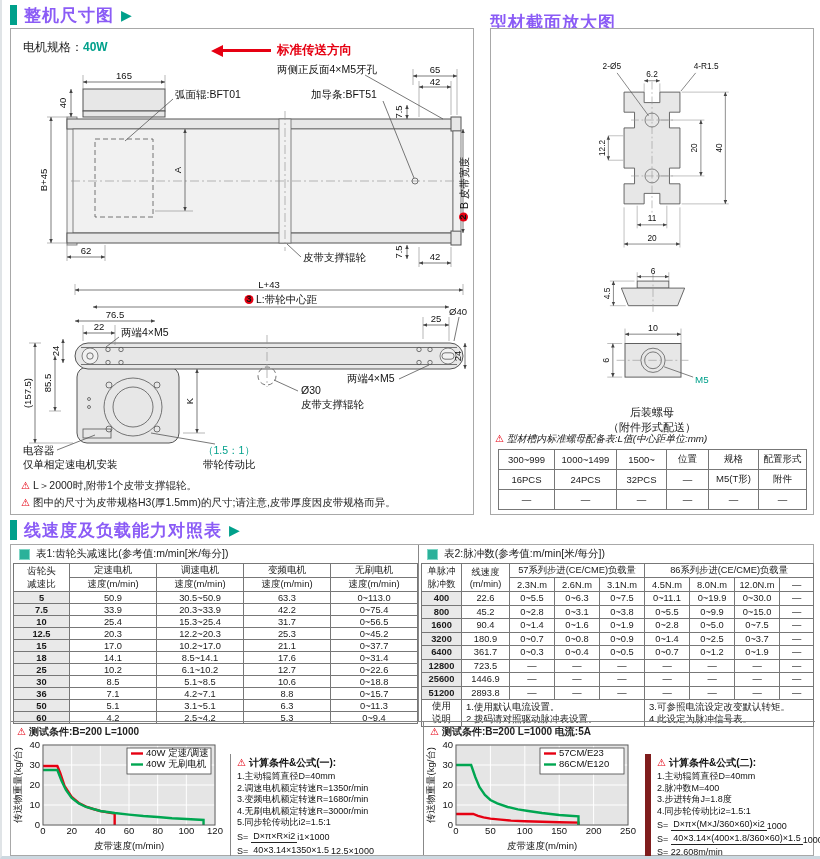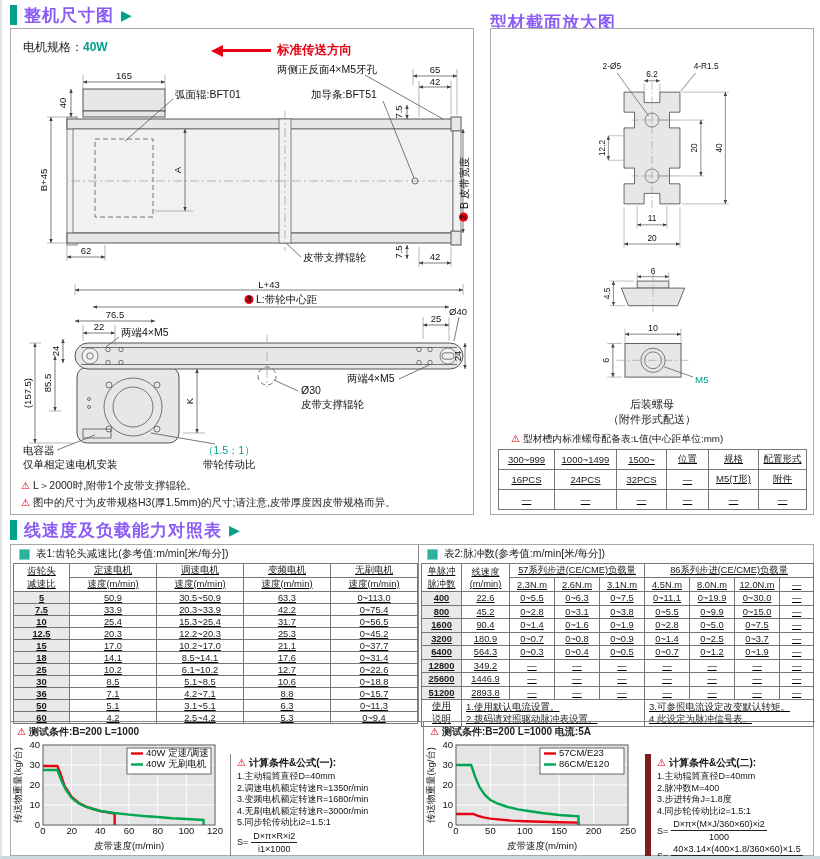--- a/index.html
+++ b/index.html
@@ -26,23 +26,23 @@
   svg .lbl{font-size:10.5px;}
   svg .teal{fill:#00A08B;}
   .dim{stroke:#444;stroke-width:0.7;fill:none;}
   .ext{stroke:#888;stroke-width:0.6;}
   .thin{stroke:#555;stroke-width:0.8;fill:none;}
   .part{fill:#e7e7e7;stroke:#555;stroke-width:1;}
   .part-light{fill:#f1f1f1;stroke:#666;stroke-width:0.8;}
   .dash{stroke-dasharray:5 3;}
   .dashdot{stroke:#999;stroke-width:0.7;fill:none;stroke-dasharray:9 3 2 3;}
   
-  .nut-cap{position:absolute;top:368px;width:100%;text-align:center;font-size:11px;line-height:15px;color:#222;}
-  .ntable-note{position:absolute;left:20px;top:404px;font-size:9.8px;color:#222;}
-  table.grid{border-collapse:collapse;table-layout:fixed;text-decoration:underline;}
+  .nut-cap{position:absolute;top:376px;width:100%;text-align:center;font-size:11px;line-height:15px;color:#222;}
+  .ntable-note{position:absolute;left:4px;top:404px;font-size:9.8px;color:#222;font-style:italic;}
+  table.grid{border-collapse:collapse;table-layout:fixed;}
   table.grid th,table.grid td{border:1px solid #777;font-size:9.5px;font-weight:normal;text-align:center;padding:0 1px;color:#1a1a1a;}
   #ntable{position:absolute;left:7px;top:420px;width:308px;}
   #ntable th,#ntable td{height:19px;}
   
   .tcap{display:flex;align-items:center;gap:6px;height:18px;padding-left:8px;font-size:10.5px;color:#222;}
   .sq{width:9px;height:9px;background:#2bb19a;border:1px solid #7fd6c6;}
   .t1wrap{position:absolute;left:0;top:0;width:408px;height:176px;border-right:1px solid #888;box-sizing:border-box;}
   .t2wrap{position:absolute;left:408px;top:0;width:396px;height:176px;box-sizing:border-box;}
   #t1{width:404px;margin-left:2px;}
   #t1 th{height:13px;}
@@ -59,21 +59,21 @@
   #p1{left:0;width:219px;}
   #p2{left:219px;width:193px;border-left:1px solid #888;}
   #p3{left:412px;width:222px;border-left:1px solid #888;}
   #p4{left:634px;width:170px;border-left:6px solid #7f1d1d;}
   .cond{font-size:10px;font-weight:bold;color:#222;padding:3px 4px 0 6px;white-space:nowrap;}
   .chart{padding-left:2px;}
   .calc{padding:2px 4px 0 6px;font-size:9px;color:#111;margin-top:32px;}
   .calc .ct{font-weight:bold;font-size:10px;margin-bottom:1px;}
   .calc div.ln{line-height:11.5px;}
   .feq{display:flex;align-items:center;gap:3px;line-height:10px;margin-top:2px;}
-  .frac{display:inline-flex;flex-direction:column;align-items:center;}
+  .frac{display:inline-flex;flex-direction:row;align-items:center;}
   .num{border-bottom:1px solid #222;padding:0 2px 1px 2px;}
   .den{padding-top:1px;}
   .res{margin-top:2px;line-height:11px;}
 </style>
 </head>
 <body>
 
 <div id="page">
 
   <div class="sec-head" id="head1" style="left:8px;top:4px;">
@@ -605,32 +605,32 @@
               <td>0~0.7</td>
               <td>0~0.8</td>
               <td>0~0.9</td>
               <td>0~1.4</td>
               <td>0~2.5</td>
               <td>0~3.7</td>
               <td>—</td>
             </tr>
             <tr>
               <td>6400</td>
-              <td>564.3</td>
+              <td>361.7</td>
               <td>0~0.3</td>
               <td>0~0.4</td>
               <td>0~0.5</td>
               <td>0~0.7</td>
               <td>0~1.2</td>
               <td>0~1.9</td>
               <td>—</td>
             </tr>
             <tr>
               <td>12800</td>
-              <td>349.2</td>
+              <td>723.5</td>
               <td>—</td>
               <td>—</td>
               <td>—</td>
               <td>—</td>
               <td>—</td>
               <td>—</td>
               <td>—</td>
             </tr>
             <tr>
               <td>25600</td>

